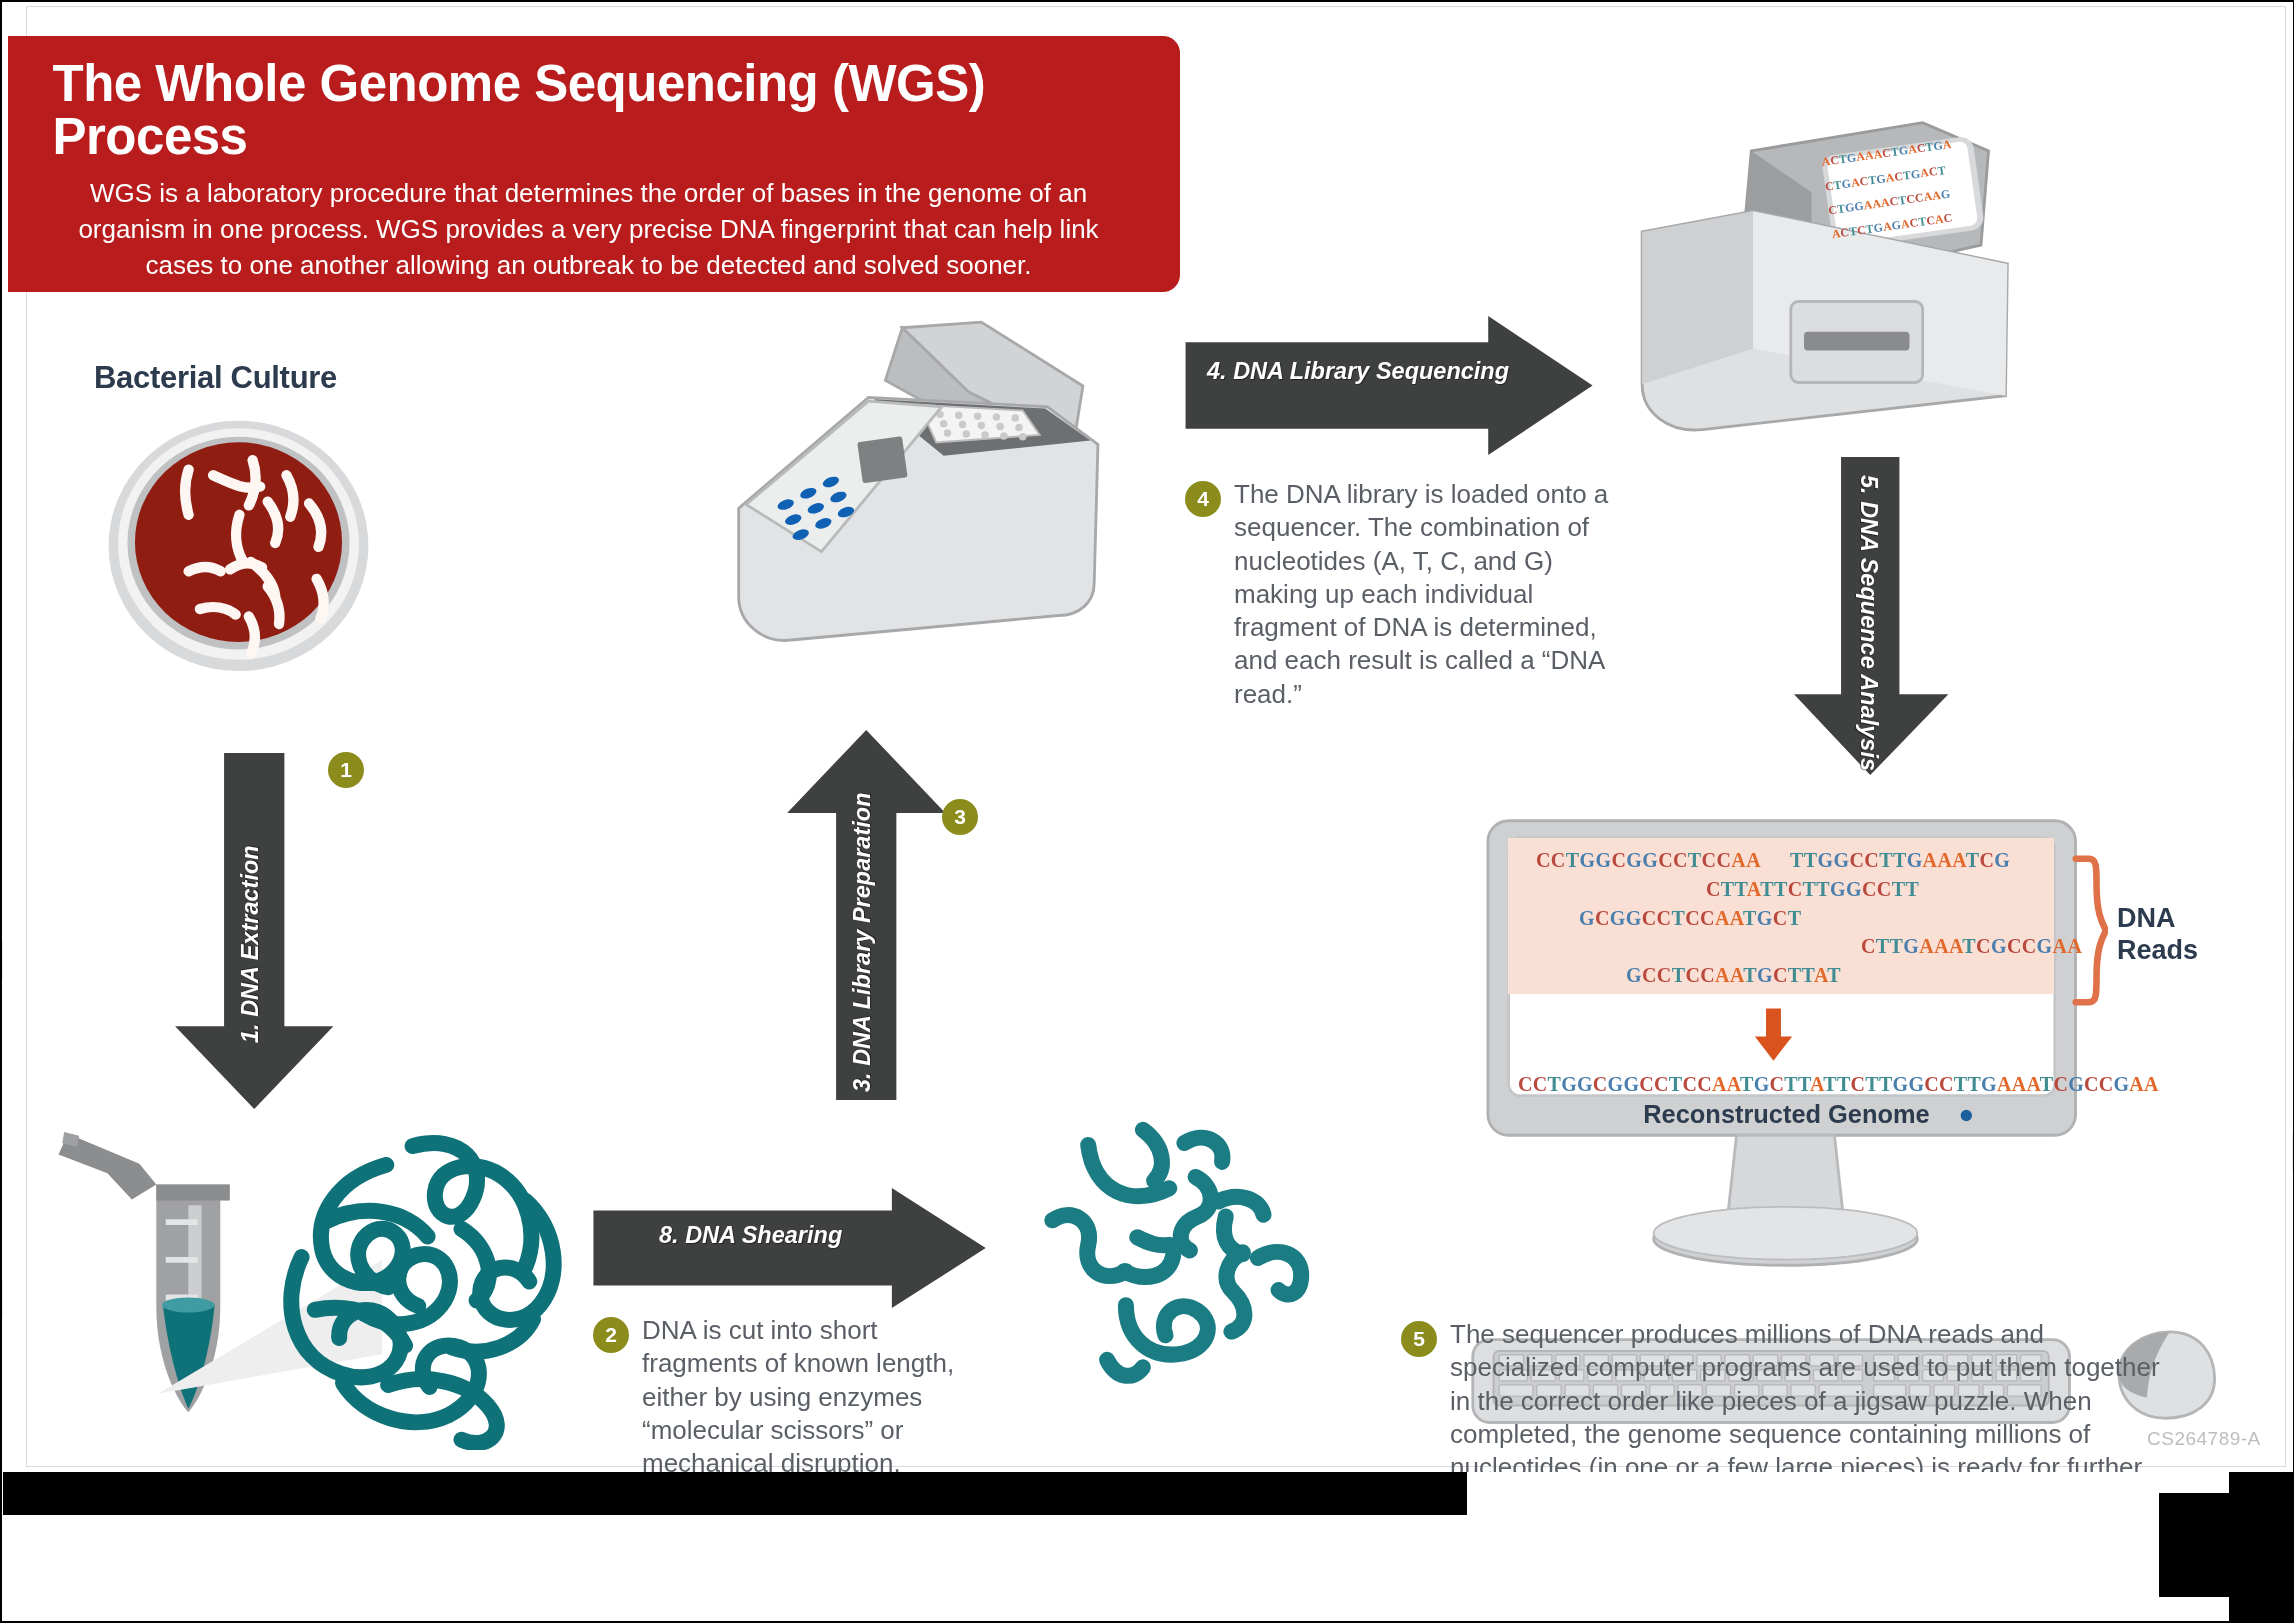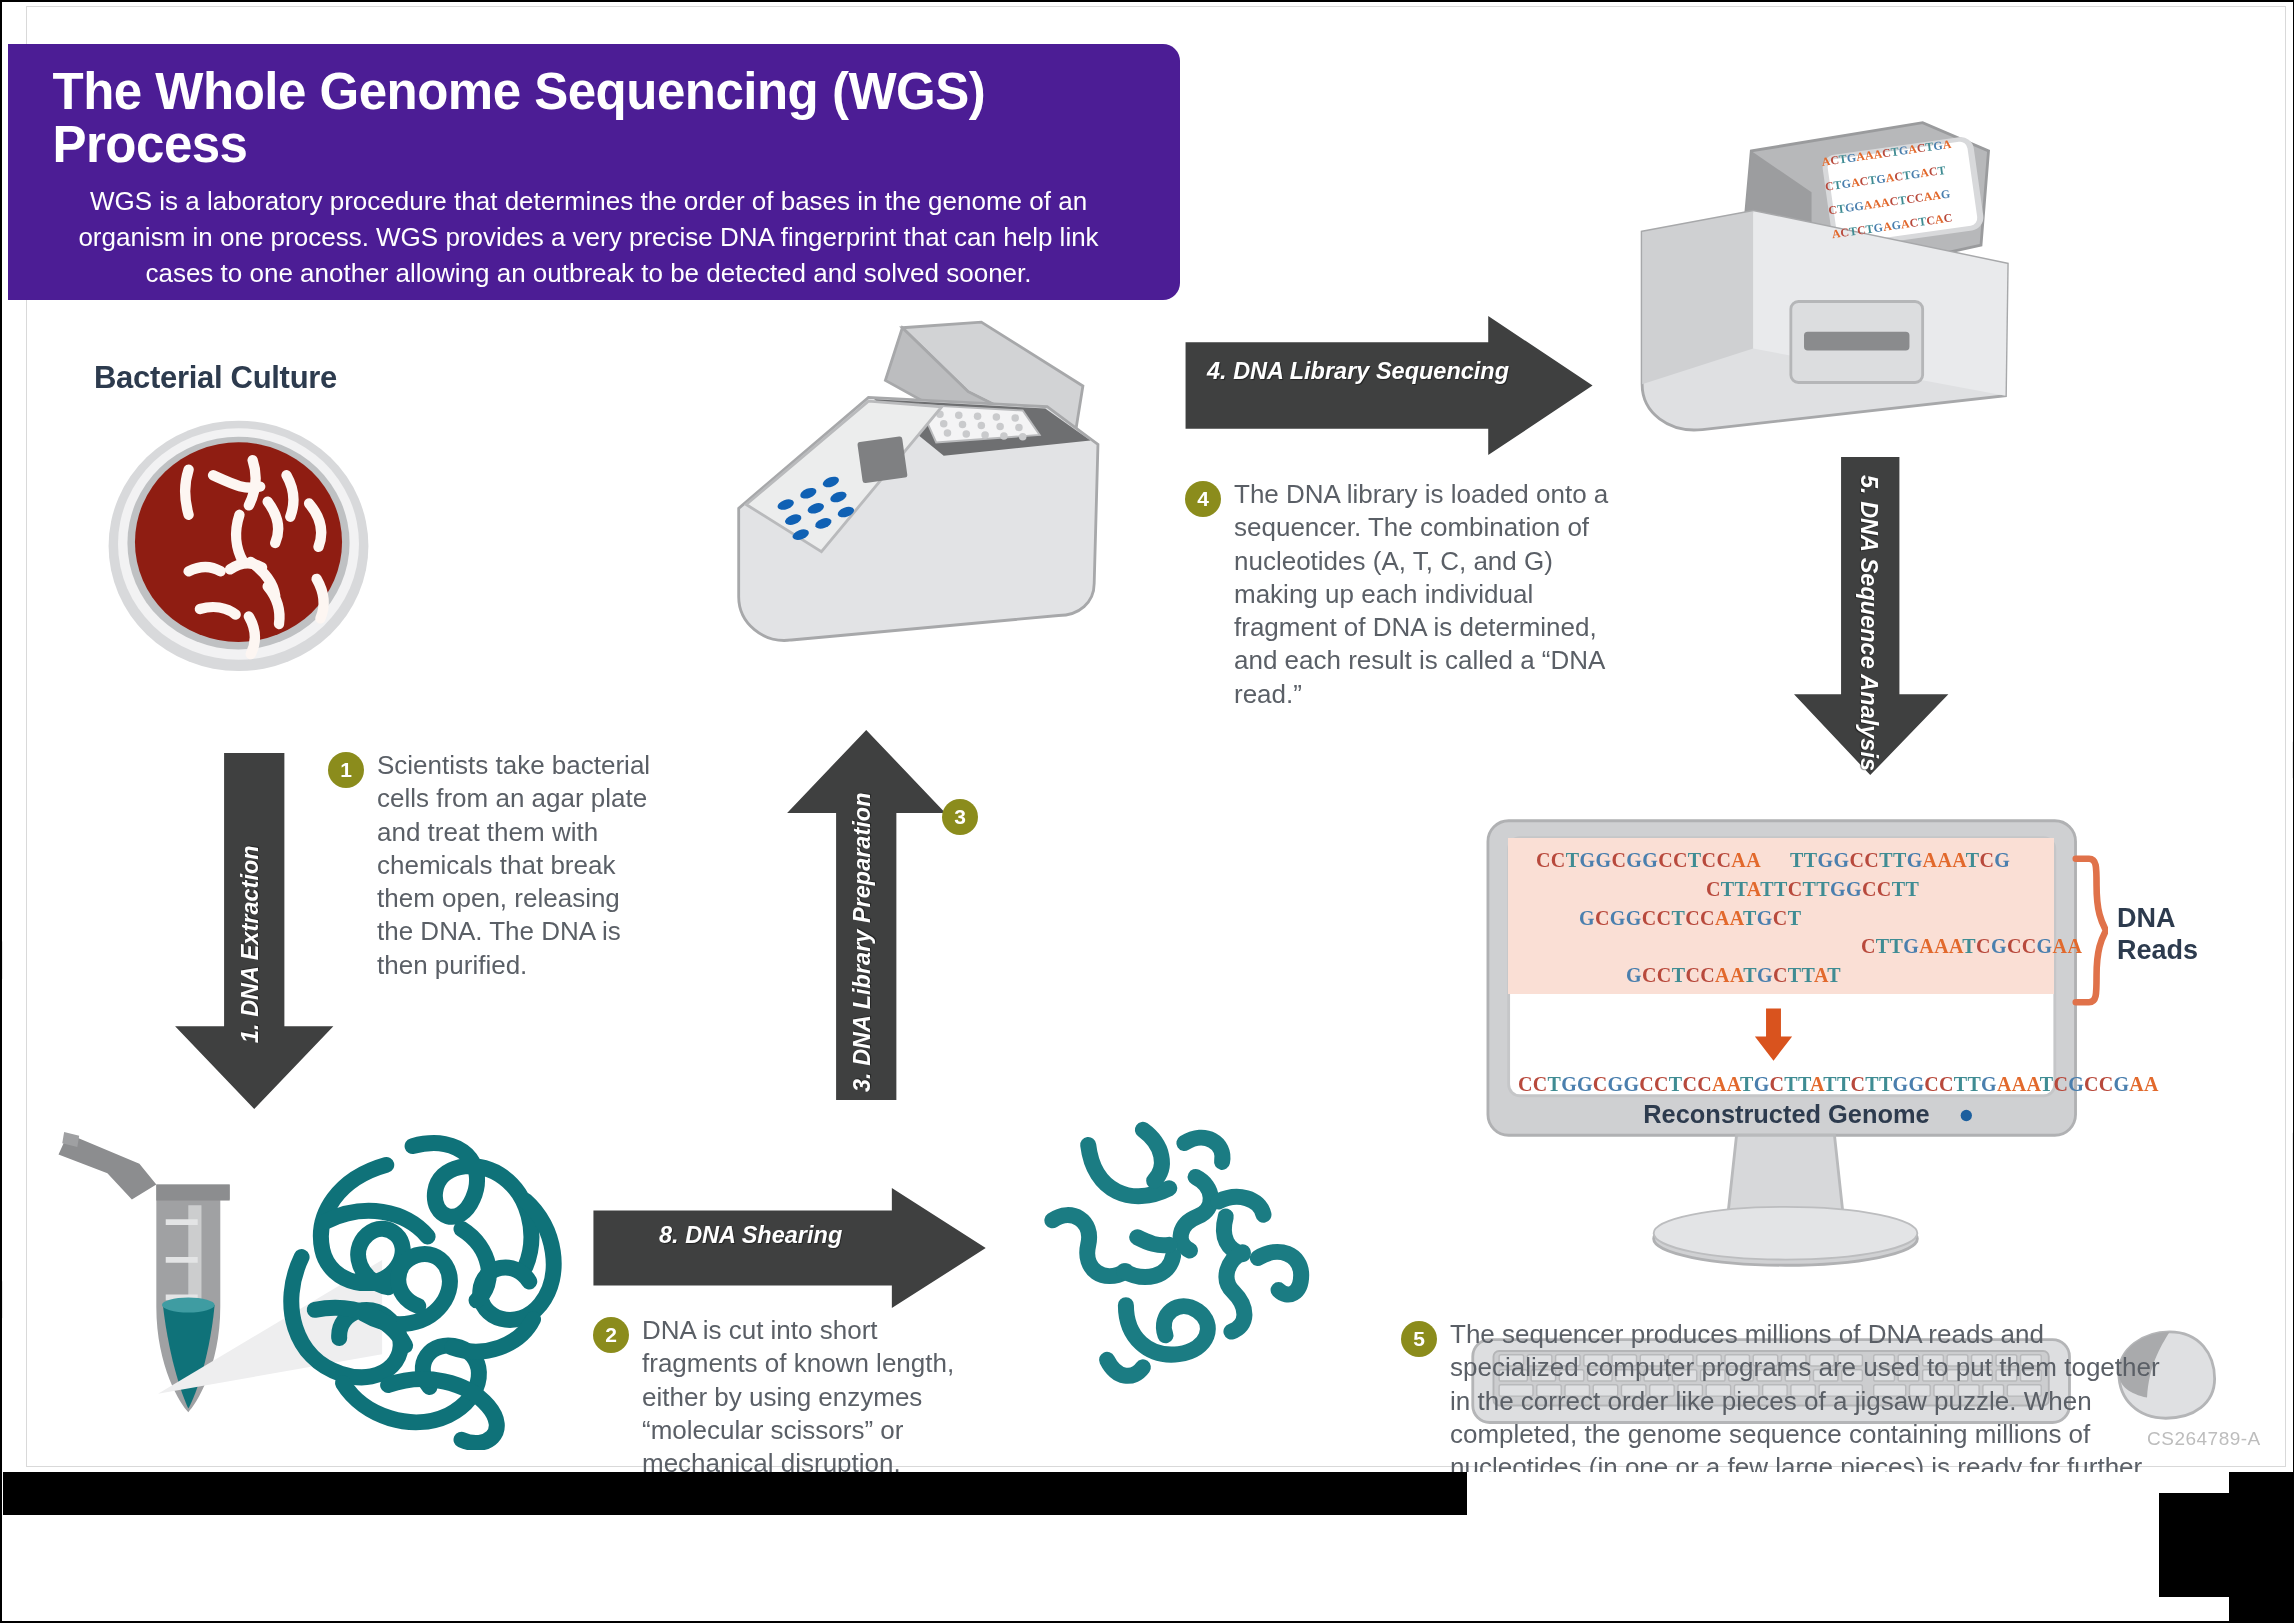--- a/index.html
+++ b/index.html
@@ -8,22 +8,22 @@
 
   
   .frame{position:absolute;left:0;top:0;width:2295px;height:1623px;box-sizing:border-box;border:2.8px solid #000;}
   .sheet{position:absolute;left:2.8px;top:2.8px;width:2289px;height:1469px;background:#fff;overflow:hidden;}
   .sheet-inner-border{position:absolute;left:26px;top:5.6px;width:2260px;height:1461px;box-sizing:border-box;border:0.9px solid #d9d9d9;pointer-events:none;}
 
   
   .watermark{position:absolute;inset:0;pointer-events:none;opacity:1;}
 
   
-  .titlebox{position:absolute;left:7.5px;top:44px;width:1172px;height:256px;
-    background:#4c1d95;border-radius:0 17px 17px 0;padding:21px 55px 21px 45px;box-sizing:border-box;}
+  .titlebox{position:absolute;left:7.5px;top:36px;width:1172px;height:256px;
+    background:#b91c1c;border-radius:0 17px 17px 0;padding:21px 55px 21px 45px;box-sizing:border-box;}
   .titlebox h1{margin:0 0 13px 0;color:#ffffff;font-size:51px;font-weight:bold;letter-spacing:-0.5px;
     font-family:"Liberation Sans",sans-serif;line-height:1.04;}
   .titlebox p{margin:0;color:#ffffff;font-size:26px;line-height:1.38;text-align:center;
     font-family:"Liberation Sans",sans-serif;}
 
   
   .section-label{position:absolute;color:#2d3b4e;font-weight:bold;font-size:31px;
     font-family:"Liberation Sans",sans-serif;letter-spacing:-0.3px;}
 
   
@@ -143,21 +143,20 @@
     </g>
   </svg>
 
   <svg style="position:absolute;left:175px;top:753px;" width="166" height="358" viewBox="0 0 176 380">
     <path d="M52 0 L116 0 L116 290 L168 290 L84 378 L0 290 L52 290 Z" fill="#3f4040"></path>
   </svg>
   <div class="arrow-label vert-up" style="left:237px;top:1043px;">1. DNA Extraction</div>
 
   <div class="step" style="left:328px;top:749px;width:330px;">
     <div class="num">1</div>
-    <div class="txt">Scientists take bacterial cells from an agar plate and treat them with chemicals that break them open, releasing the DNA. The DNA is then purified.</div>
   </div>
 
   <svg style="position:absolute;left:45px;top:1130px;" width="217" height="301" viewBox="0 0 230 320">
 
     <path d="M24 4 L100 36 L118 58 L92 74 L66 46 L14 26 Z" fill="#8c8d8f"></path>
     <path d="M20 2 L36 6 L34 18 L18 14 Z" fill="#9fa0a2"></path>
 
     <path d="M118 58 L196 58 L196 74 L186 74 L186 188 C186 252, 160 292, 152 300 C144 292, 118 252, 118 188 Z" fill="#a0a1a3"></path>
     <rect x="118" y="58" width="78" height="17" fill="#8c8d8f"></rect>
     <rect x="152" y="80" width="14" height="105" fill="#d4d5d6" opacity=".85"></rect>

